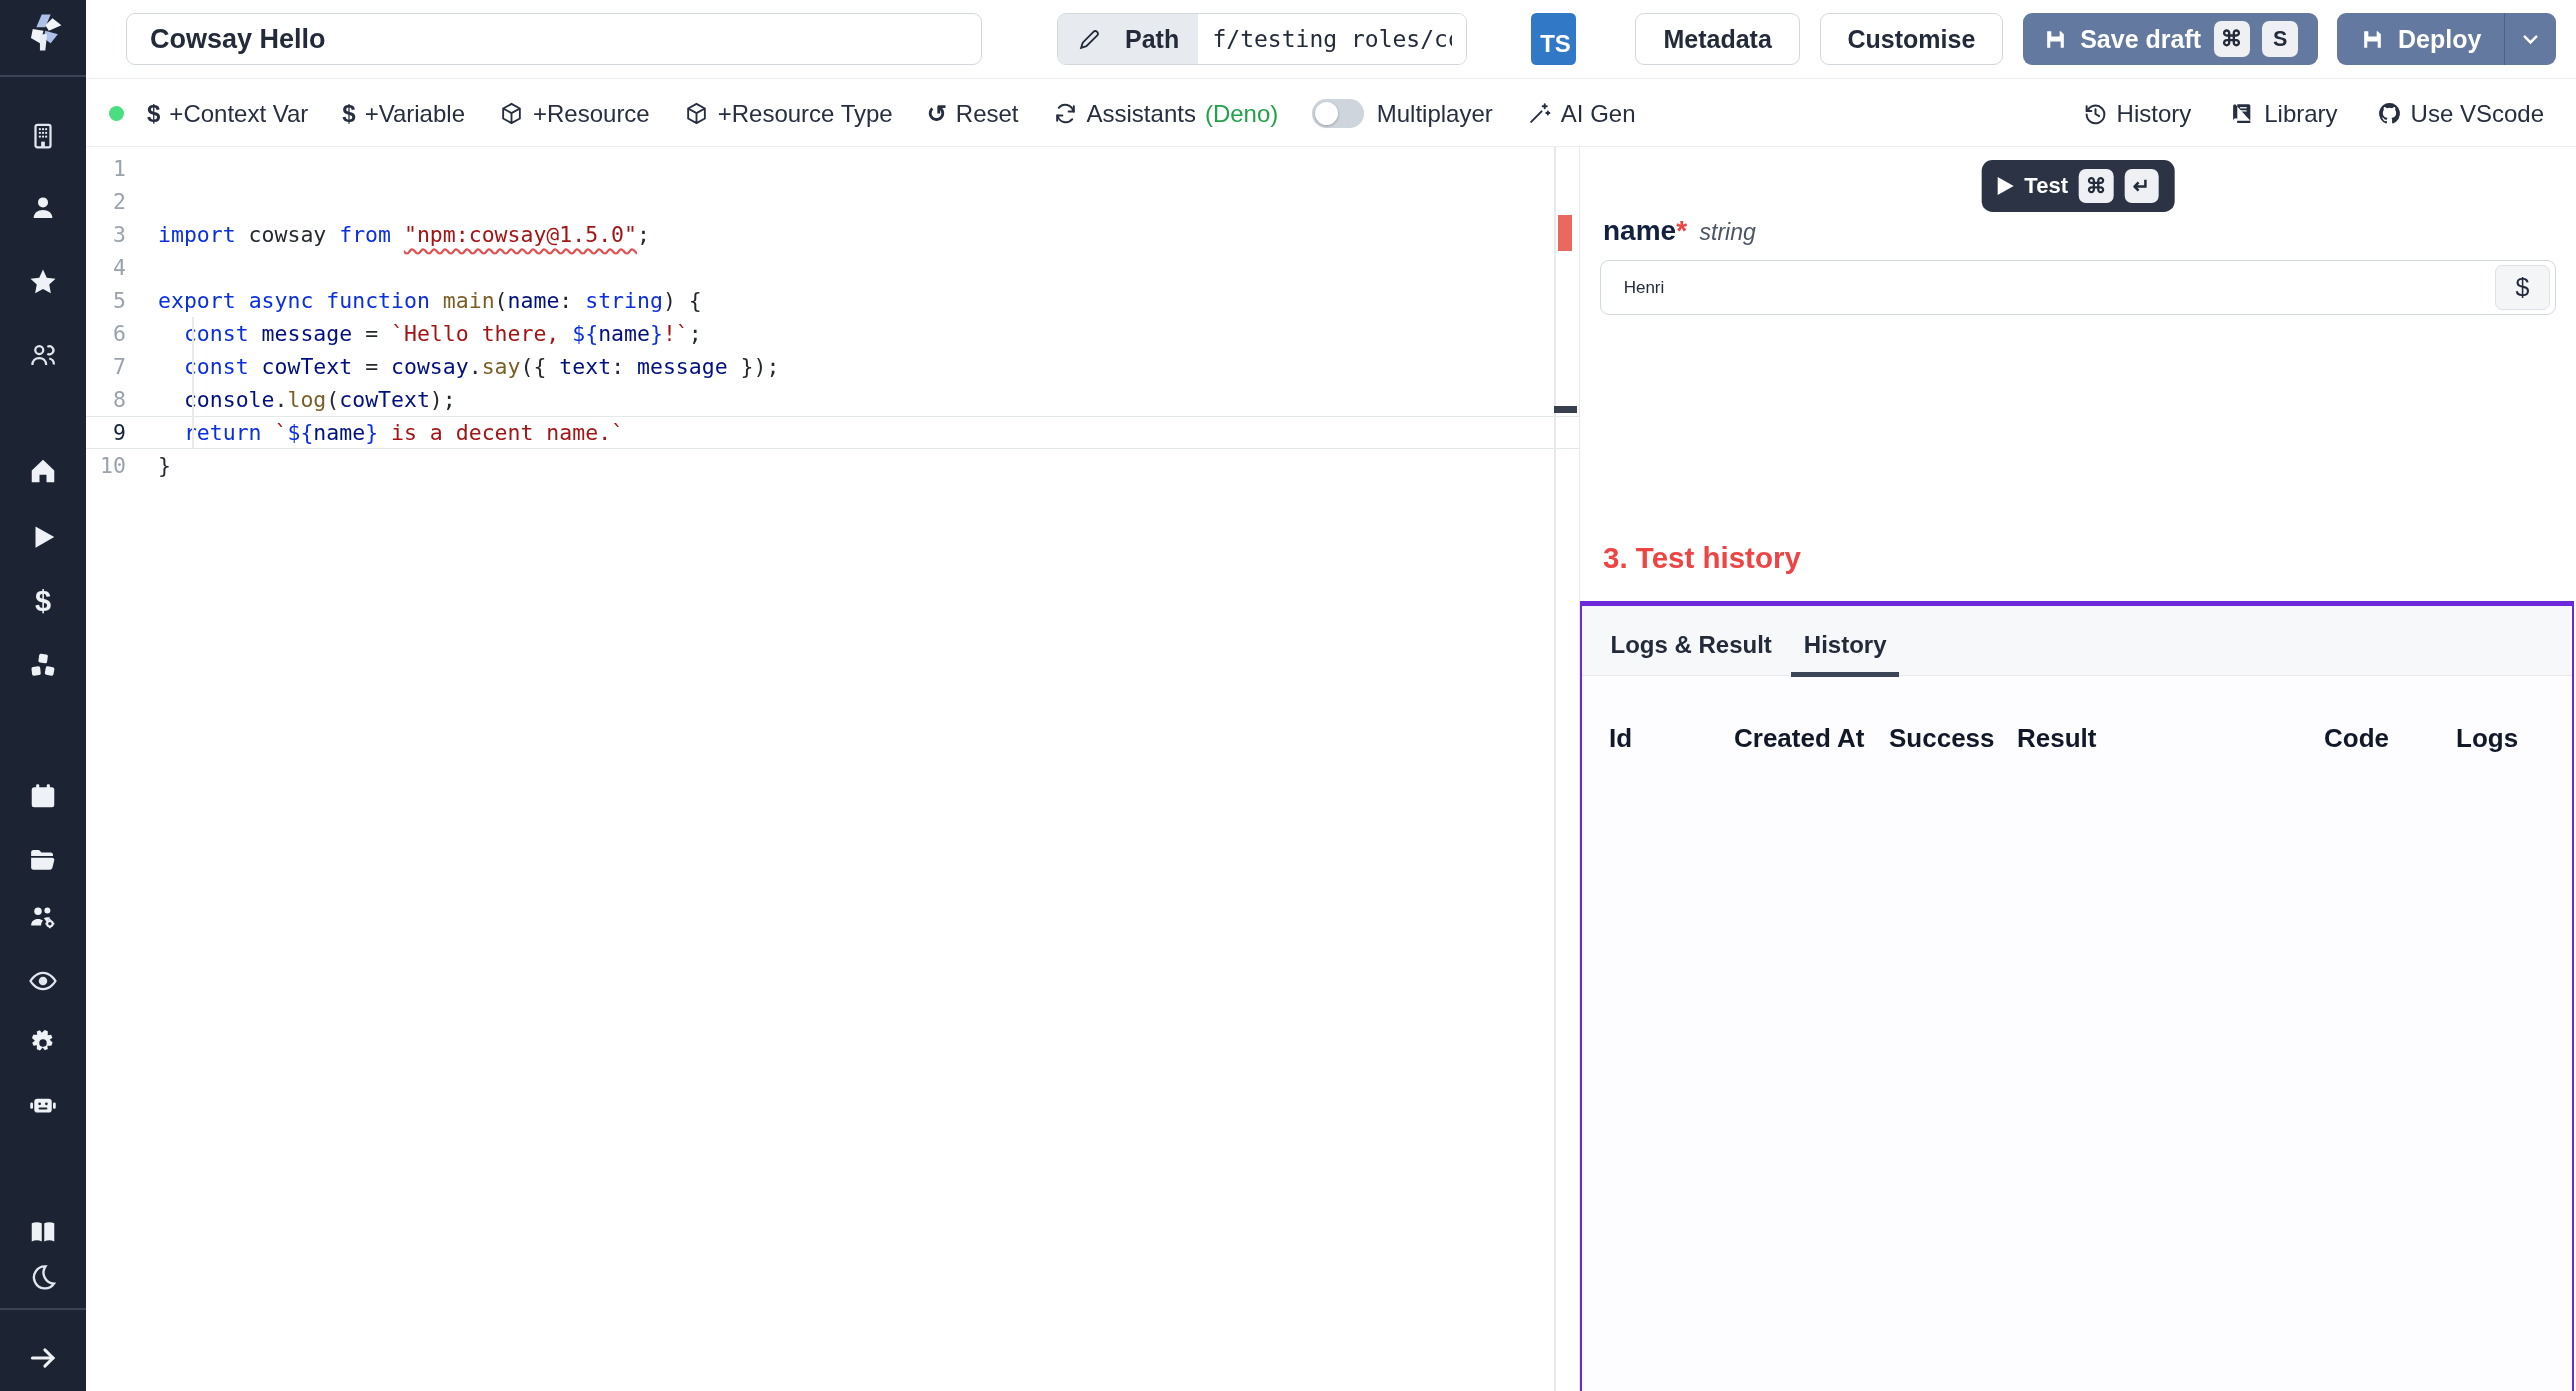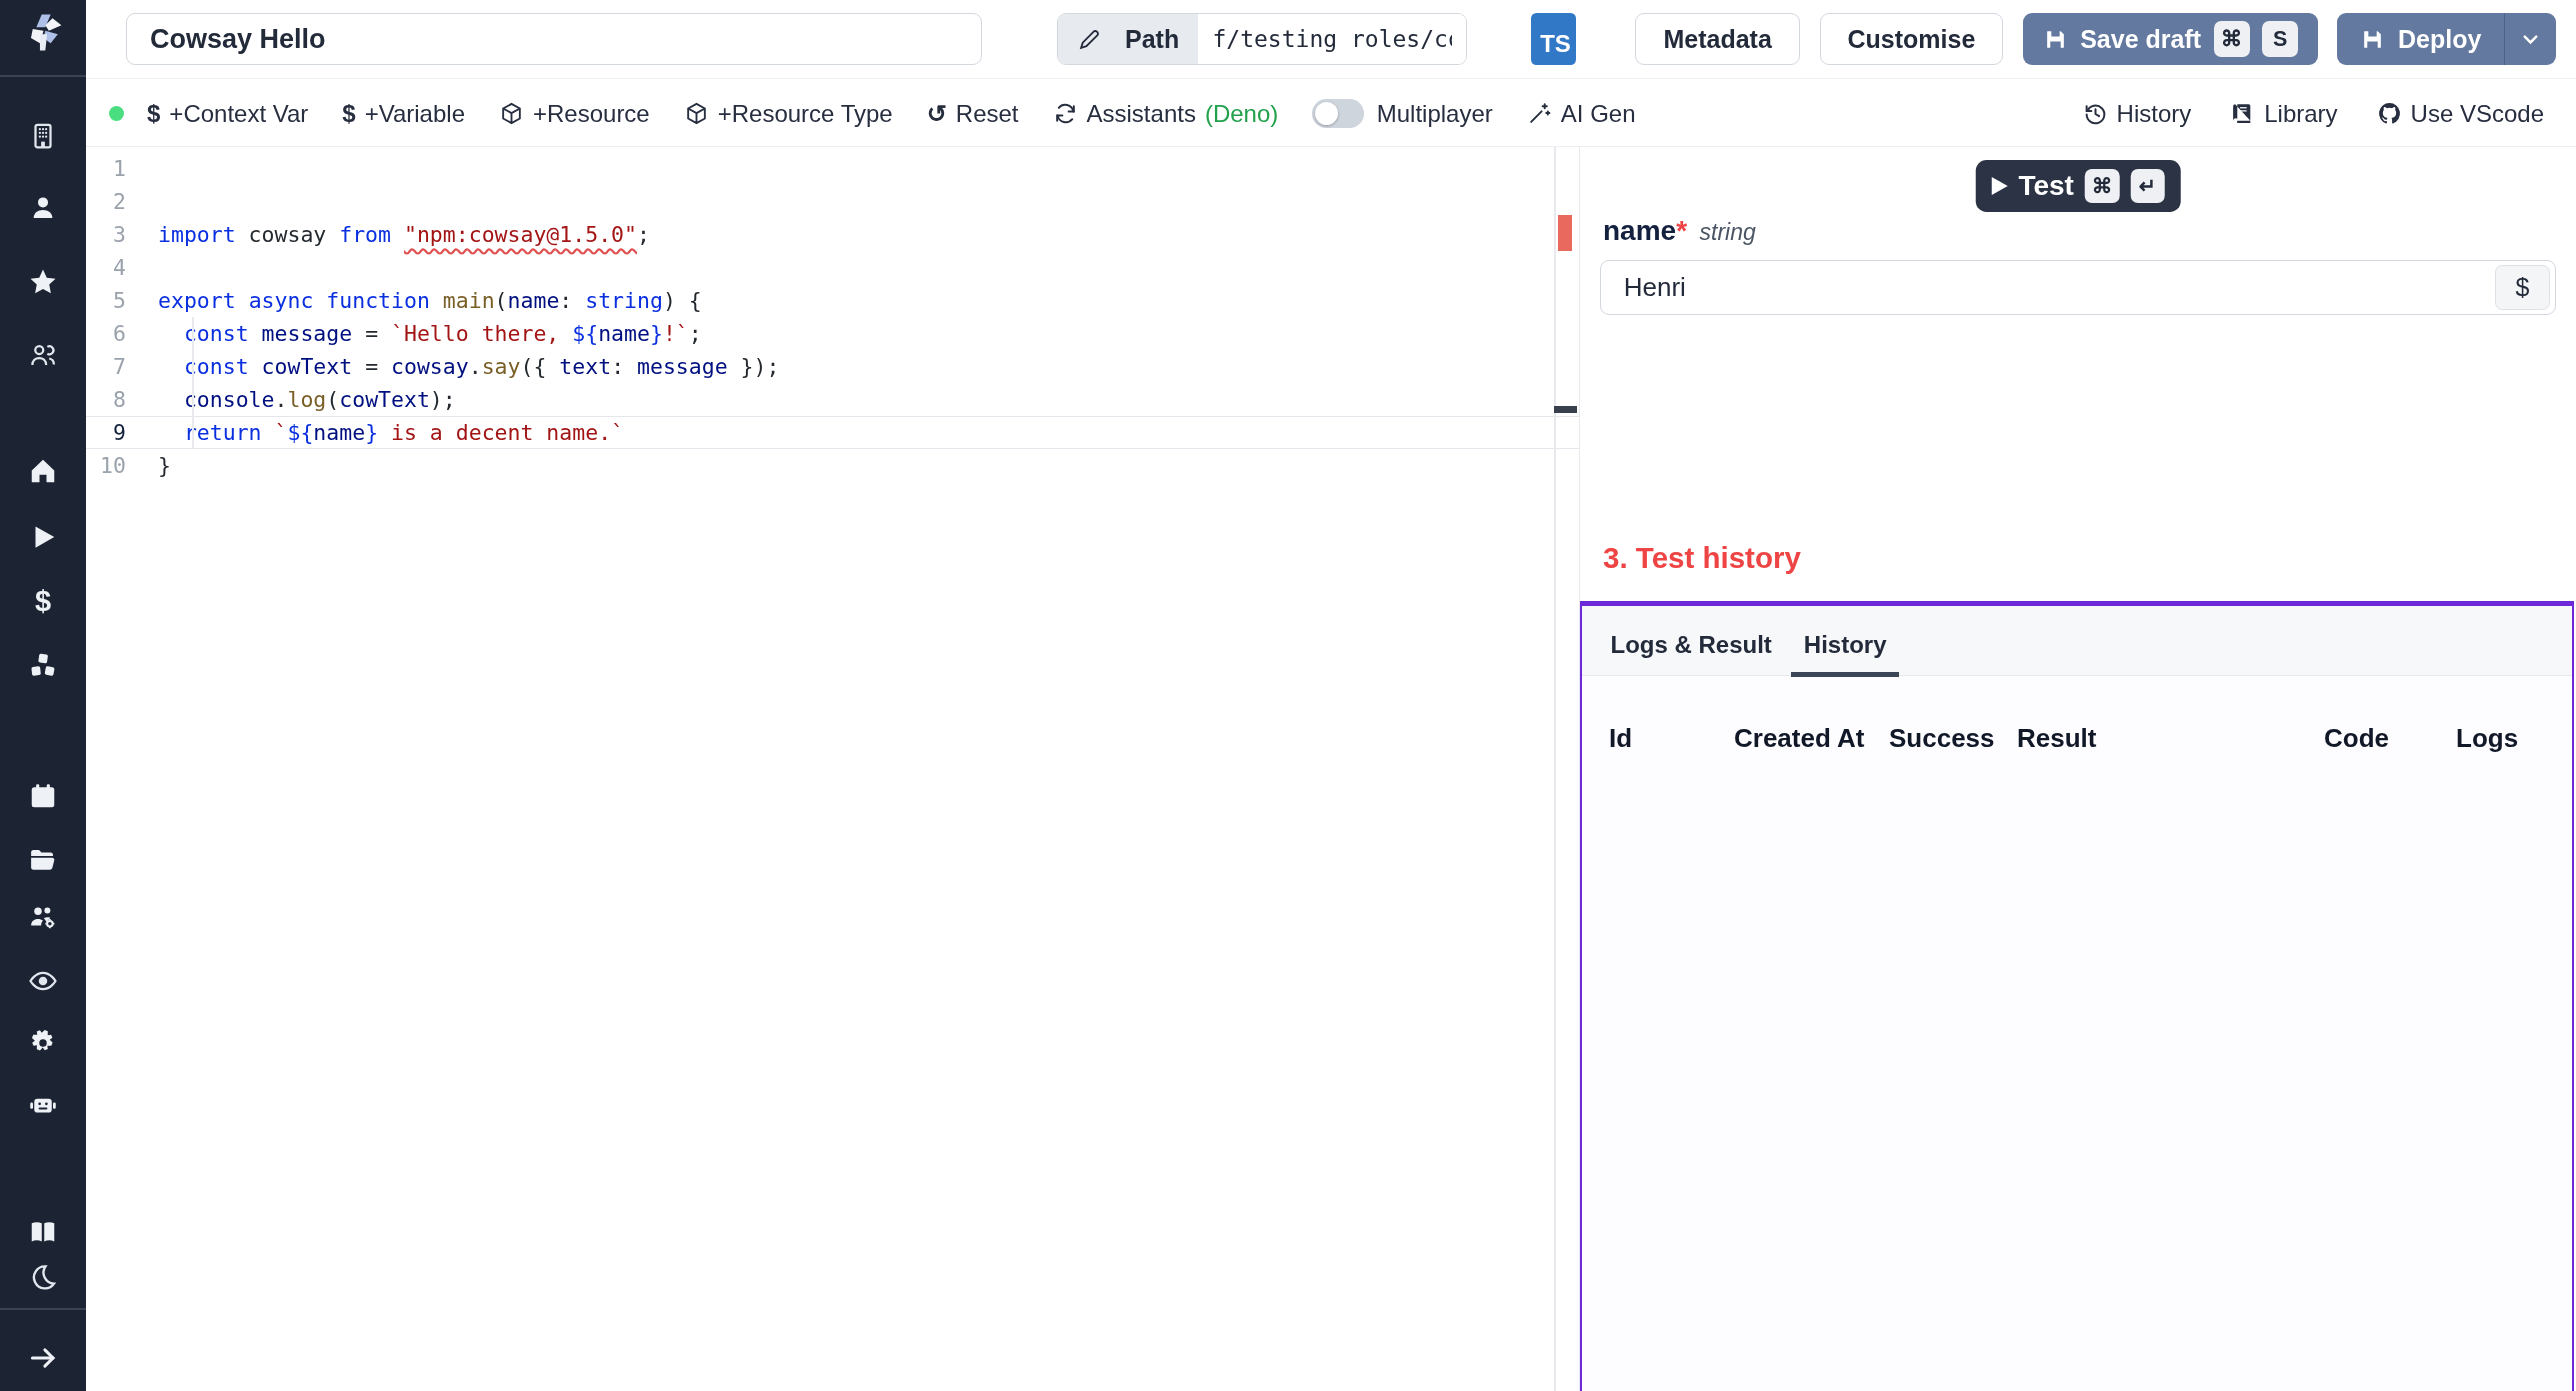--- a/index.html
+++ b/index.html
@@ -74,29 +74,29 @@
   .indent-guide { position:absolute; left:106px; top:170px; height:132px; width:1.8px; background:#e8eaed; }
   .ruler-sep { position:absolute; left:1468px; top:0; bottom:0; width:1.8px; background:#e7e9ec; }
   .marker-error { position:absolute; left:1472px; top:68px; width:14.3px; height:36px; background:#e9695f; }
   .marker-cursor { position:absolute; left:1468px; top:259px; width:23px; height:7.2px; background:#39404d; }
 
   
   #panel { position:absolute; left:1579px; top:147px; right:0; bottom:0; background:#fff; border-left:1.8px solid #e7e9ec; }
   .test-btn { position:absolute; top:12.5px; left:50%; transform:translateX(-50%); height:52px; background:#2b3344;
     border-radius:10.7px; display:flex; align-items:center; gap:10.7px; padding:0 16px; color:#fff; cursor:pointer; }
   .test-btn .play { width:0; height:0; border-left:16px solid #fff; border-top:9.8px solid transparent; border-bottom:9.8px solid transparent; }
-  .test-label { font-size:28px; font-weight:700; }
+  .test-label { font-size:22px; font-weight:700; }
   .test-btn .kbd { min-width:34px; height:34px; border-radius:7.2px; font-size:20.6px; }
   .field-label { position:absolute; top:68px; left:23px; display:flex; align-items:baseline; gap:12.5px; }
   .fname { font-size:28px; font-weight:700; color:#13213f; }
   .freq { color:#ef4444; font-size:28px; font-weight:700; }
   .ftype { font-size:23px; font-style:italic; color:#4b5563; }
   .field-input-wrap { position:absolute; top:113px; left:19.7px; right:19.7px; height:55px; border:1.8px solid #d3d8df;
     border-radius:9px; background:#fff; display:flex; align-items:center; }
-  .field-input { flex:1; border:none; outline:none; font-size:26px; color:#232b3b; padding:0 23px; background:transparent;
+  .field-input { flex:1; border:none; outline:none; font-size:17px; color:#232b3b; padding:0 23px; background:transparent;
     font-family:"Liberation Sans",sans-serif; }
   .dollar-btn { margin-right:5.4px; width:55px; height:45px; background:#f4f5f7; border:1.8px solid #dde0e5; border-radius:7.2px;
     display:flex; align-items:center; justify-content:center; font-size:25px; color:#232b3b; cursor:pointer; }
   .section-title { position:absolute; top:394px; left:23px; font-size:29.5px; font-weight:700; color:#ef4444; }
   .history-box { position:absolute; top:454px; left:0; right:1.8px; bottom:-3.6px; background:#fdfcfe;
     border-top:5.4px solid #6d28d9; border-left:2.7px solid #6d28d9; border-right:2.7px solid #6d28d9; }
   .tabbar { height:70px; background:#f7f8fa; border-bottom:1.8px solid #e7e9ec; display:flex; align-items:flex-end; padding-left:12.5px; }
   .tab { padding:0 16px; height:61px; display:flex; align-items:center; font-size:24px; font-weight:600; color:#232b3b;
     position:relative; cursor:pointer; }
   .tab.active::after { content:""; position:absolute; left:3.6px; right:3.6px; bottom:-1.8px; height:4.5px; background:#3c4657; }

